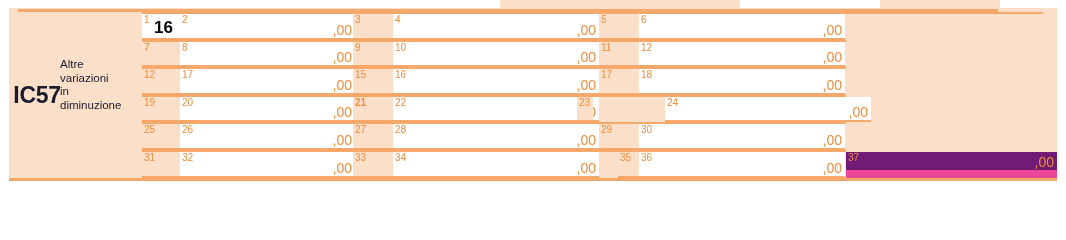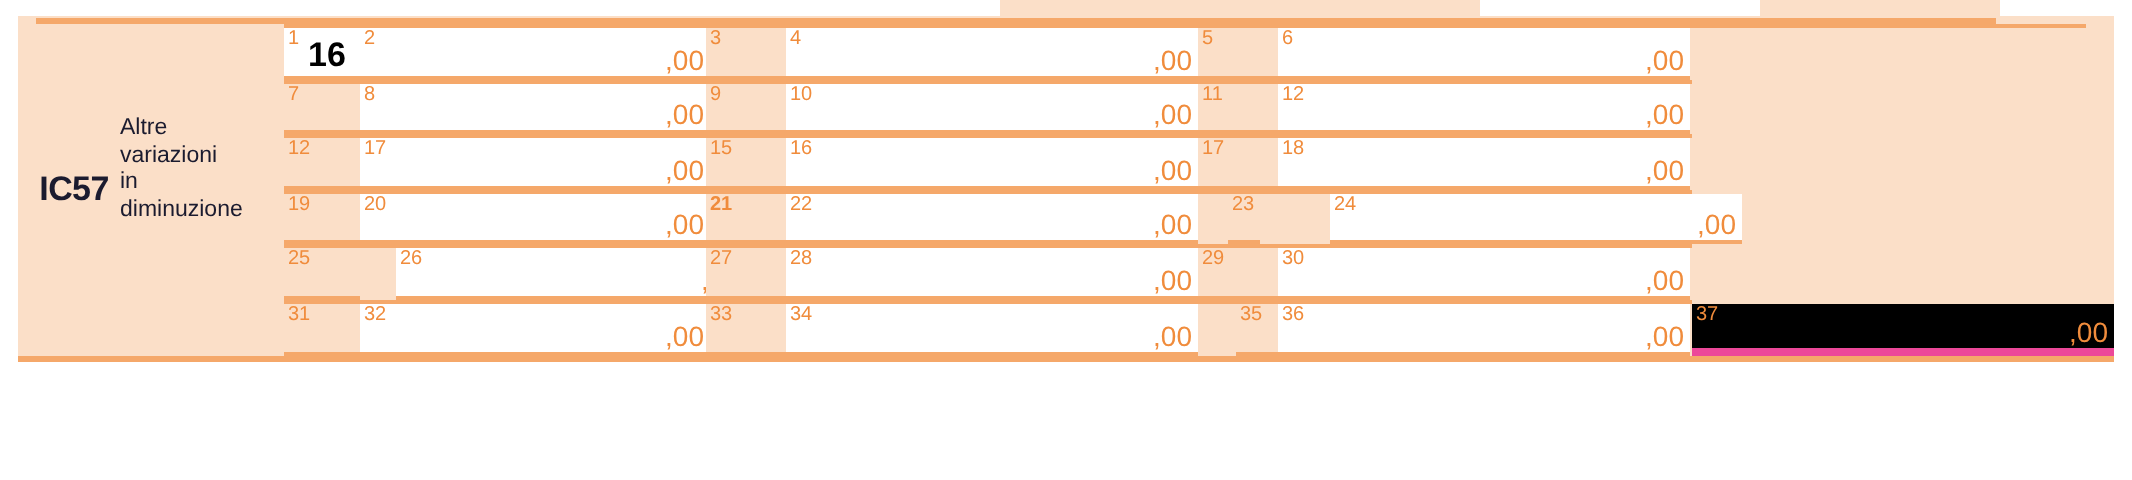--- a/index.html
+++ b/index.html
@@ -52,21 +52,21 @@
   }
 
   
   .code-cell {
     position: absolute;
     left: 12px; top: 12px;
     width: 50px; height: 166px;
     display: flex; align-items: center; justify-content: center;
   }
   .code-text {
-    font-size: 17px;
+    font-size: 23px;
     font-weight: bold;
     color: #1b1b2f;
     letter-spacing: -0.3px;
   }
   .desc-cell {
     position: absolute;
     left: 60px; top: 58px;
     width: 80px;
     color: #1b1b2f;
     font-size: 11.5px;
@@ -134,22 +134,22 @@
     height: 25.6px;
     background: #fbdfc8;
     border-bottom: 2px solid #f5a86a;
   }
 
   
   .fld37 {
     position: absolute;
     top: 2px;
     height: 25.6px;
-    background: #000000;
-    border-bottom: 4px solid #ec4899;
+    background: #701a75;
+    border-bottom: 8px solid #ec4899;
   }
 </style>
 </head>
 <body>
 
 <div id="form-row">
 
   <div class="panel"></div>
   <div class="rule-top"></div>
   <div class="rule-top-faint-a"></div>
@@ -250,34 +250,34 @@
           <span class="fnum">20</span>
           <span class="decimals">,00</span>
         </div>
         <div class="subfld" style="left: 211px; width: 40px; font-weight: bold;">
           <span class="fnum">21</span>
         </div>
         <div class="fld" style="left: 251px; width: 206px;">
           <span class="fnum">22</span>
           <span class="decimals">,00</span>
         </div>
-        <div class="subfld" style="left: 472px; width: 16px;">
+        <div class="subfld" style="left: 435px; width: 16px;">
           <span class="fnum">23</span>
         </div>
         <div class="fld" style="left: 523px; width: 206px;">
           <span class="fnum">24</span>
           <span class="decimals">,00</span>
         </div>
       </div>
       <div class="row" style="top: 110.4px;">
         <div class="row-rule"></div>
         <div class="subfld" style="left: 0px; width: 38px;">
           <span class="fnum">25</span>
         </div>
-        <div class="fld" style="left: 56px; width: 175px; padding-left: 44px;">
+        <div class="fld" style="left: 38px; width: 175px; padding-left: 44px;">
           <span class="fnum">26</span>
           <span class="decimals">,00</span>
         </div>
         <div class="subfld" style="left: 211px; width: 40px;">
           <span class="fnum">27</span>
         </div>
         <div class="fld" style="left: 251px; width: 206px;">
           <span class="fnum">28</span>
           <span class="decimals">,00</span>
         </div>

